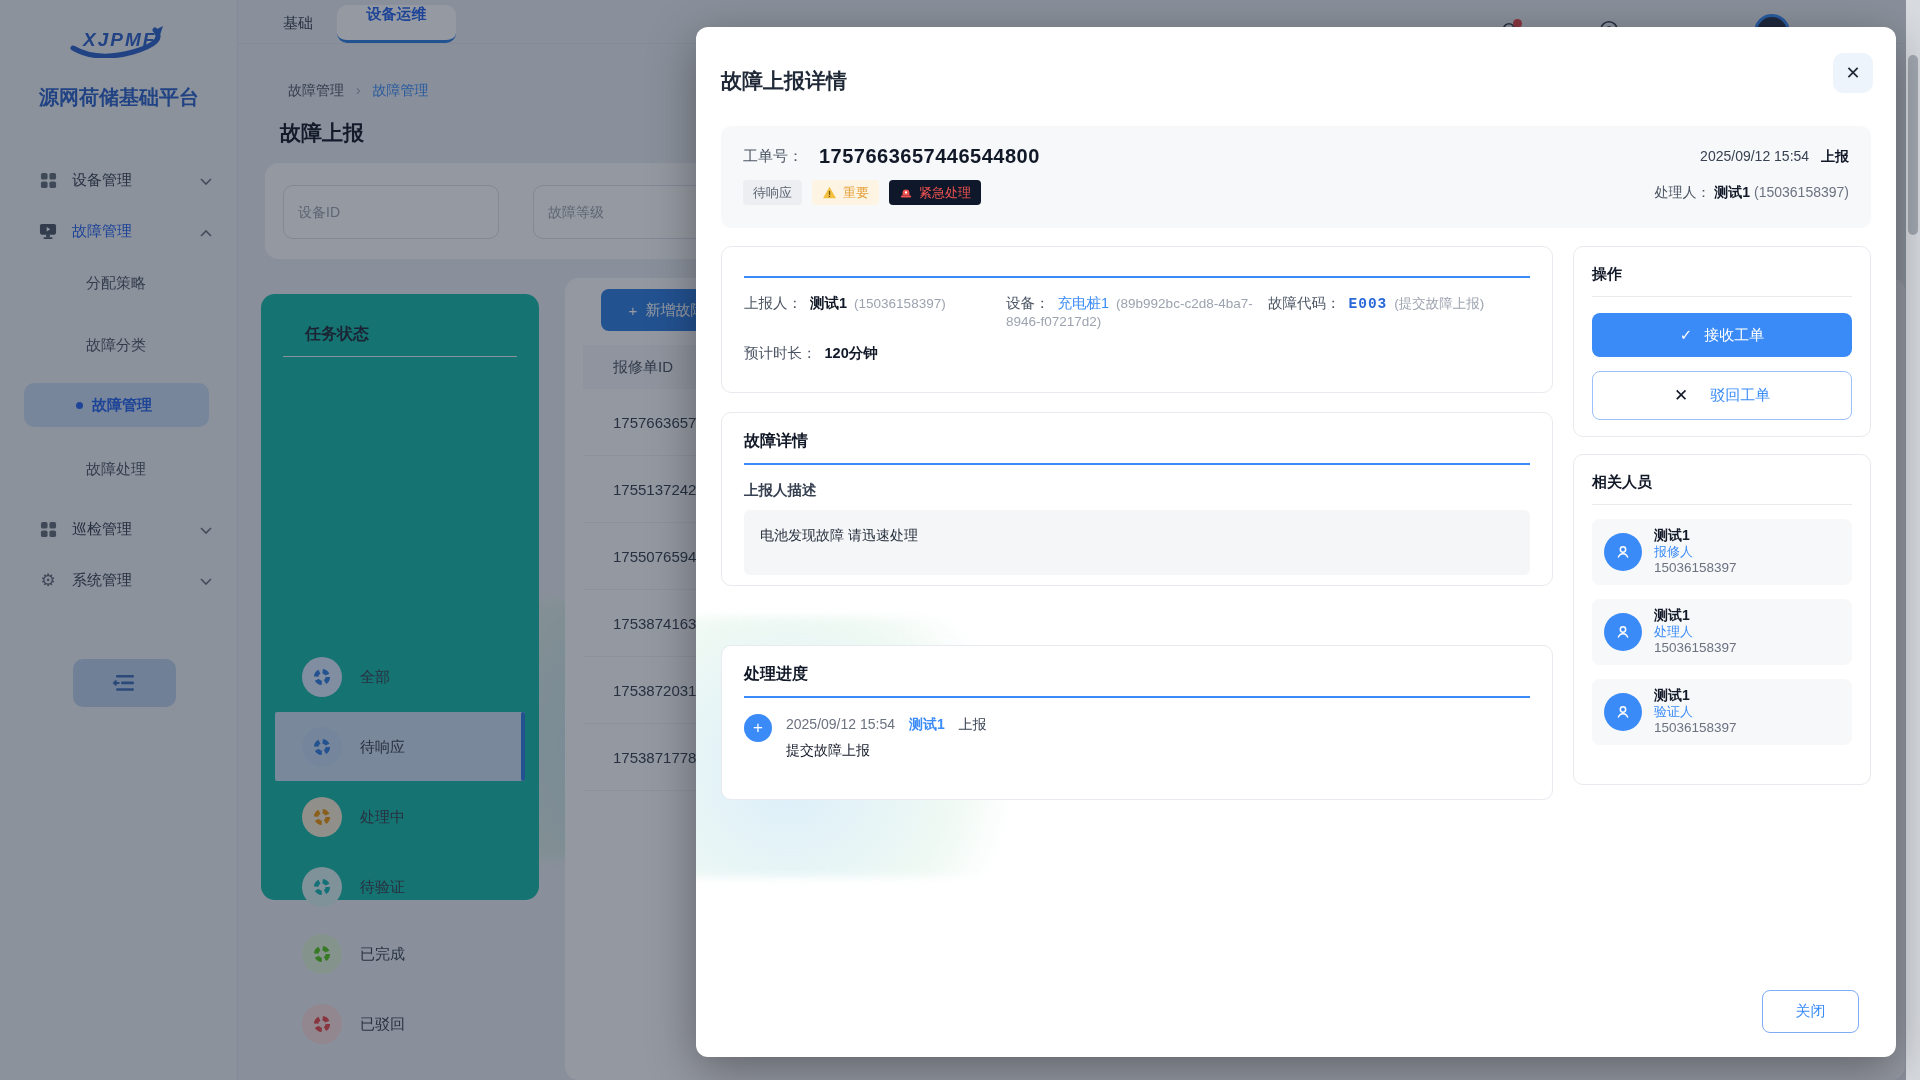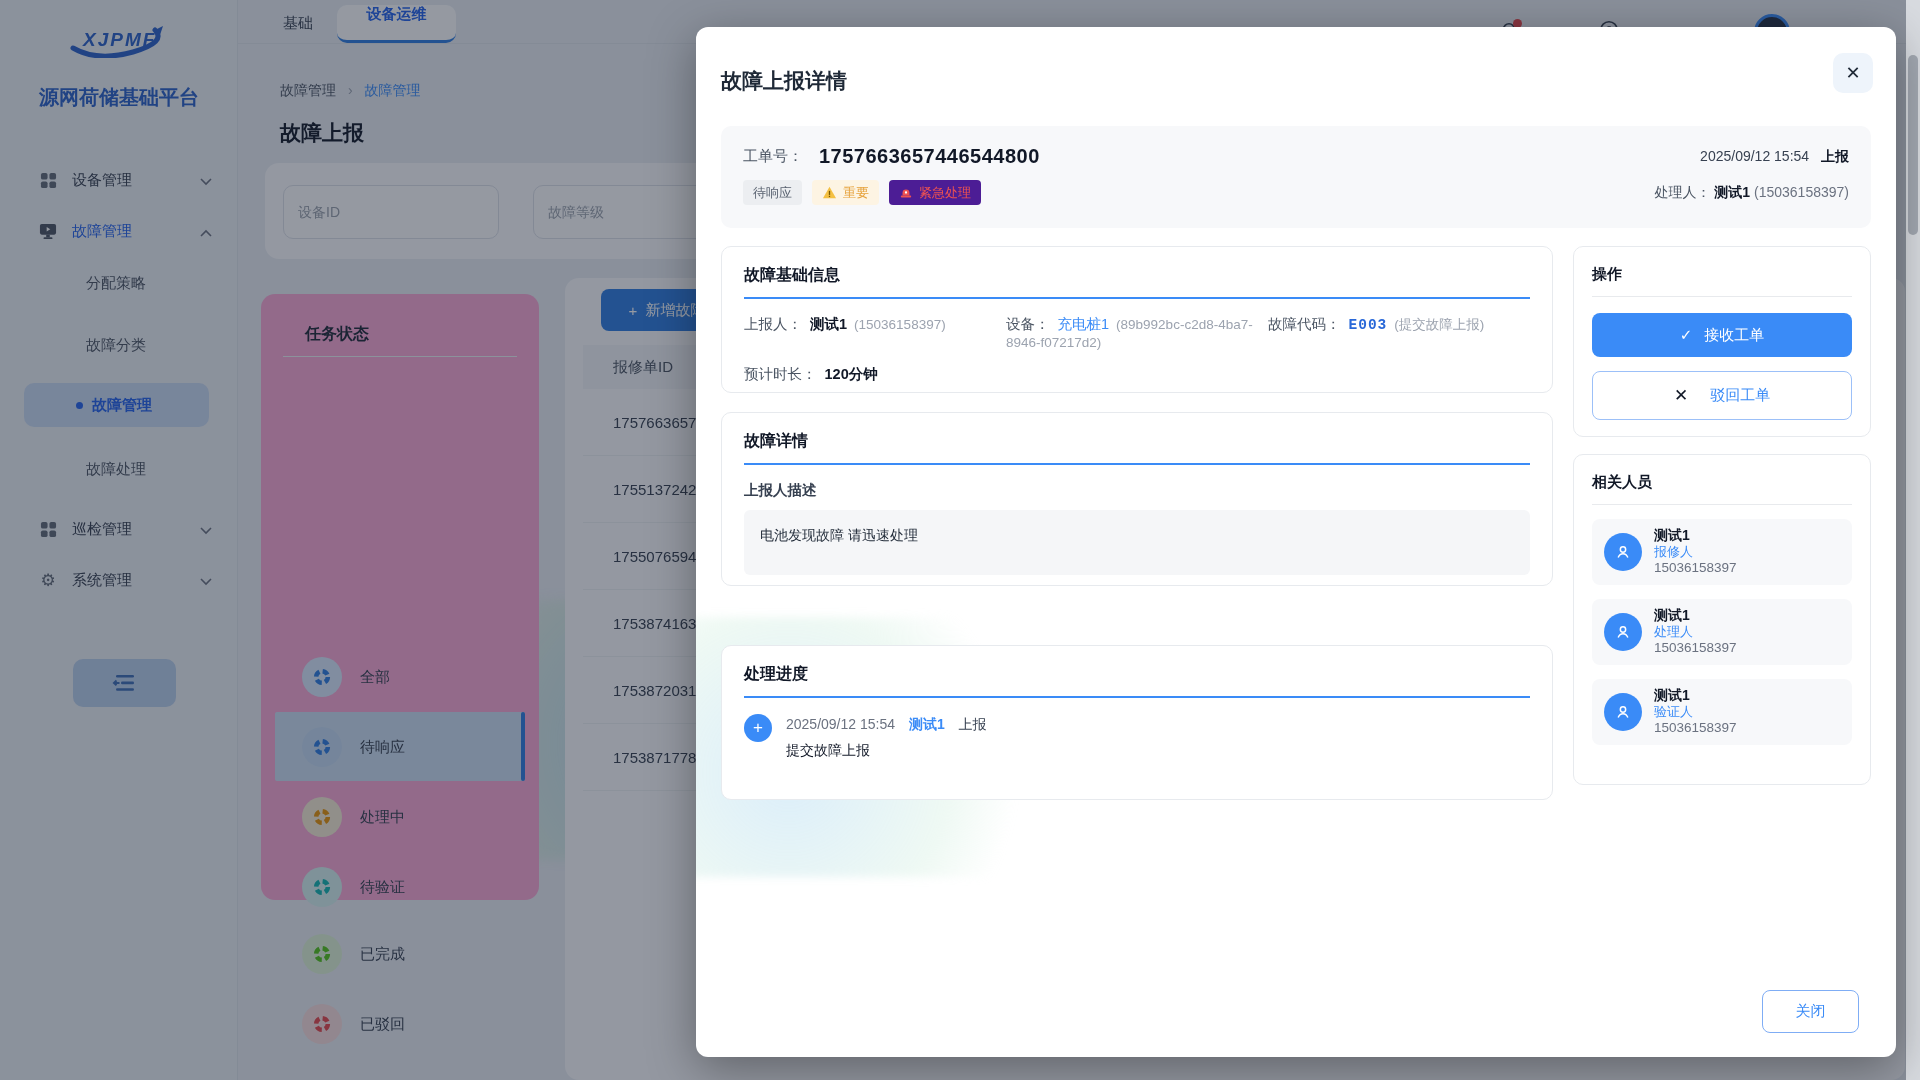--- a/index.html
+++ b/index.html
@@ -26,21 +26,21 @@
   .topbar-tab-active { position:absolute; left:337px; top:5px; width:119px; height:38px; background:#fdfefe; border-radius:10px; border-bottom:3px solid #2f7de0; display:flex; align-items:flex-start; justify-content:center; font-size:15px; color:#2563eb; font-weight:bold; }
   .tabs-divider { position:absolute; left:238px; top:43px; width:1682px; height:1px; background:#dfe3e9; }
 
   .crumb { position:absolute; top:82px; font-size:14px; }
   .page-title { position:absolute; left:280px; top:119px; font-size:21px; font-weight:bold; color:#111827;text-align:right; }
 
   .filter-card { position:absolute; left:265px; top:163px; width:1400px; height:96px; background:#fbfcfd; border-radius:14px; }
   .filter-input { position:absolute; top:22px; width:216px; height:54px; border:1px solid #dde1e8; border-radius:10px; background:#fdfdfe; padding:0 14px; font-size:14px; color:#374151; }
   .filter-input::placeholder { color:#9aa1ab; }
 
-  .task-card { position:absolute; left:261px; top:294px; width:278px; height:606px; background:#f9a8d4; border-radius:14px; }
+  .task-card { position:absolute; left:261px; top:294px; width:278px; height:606px; background:#14b8a6; border-radius:14px; }
   .task-title { position:absolute; left:44px; top:30px; font-size:16px; font-weight:bold; color:#1f2937; }
   .task-divider { position:absolute; left:22px; top:62px; width:234px; height:1px; background:#edf0f3; }
   .task-item { position:absolute; left:0; width:278px; height:70px; display:flex; align-items:center; }
   .task-item .ticon { width:40px; height:40px; border-radius:50%; margin-left:41px; display:flex; align-items:center; justify-content:center; }
   .task-item .tlabel { margin-left:18px; font-size:15px; color:#374151; }
   .task-selected { position:absolute; left:14px; top:418px; width:250px; height:69px; background:#cddff2; border-radius:2px; }
   .task-selected::after { content:""; position:absolute; right:0; top:0; width:4px; height:69px; background:#2f7de0; border-radius:2px; }
 
   .list-card { position:absolute; left:565px; top:278px; width:1340px; height:802px; background:#fbfcfd; border-radius:14px; }
   .add-btn { position:absolute; left:36px; top:11px; width:132px; height:42px; background:#2f7de0; border-radius:8px; color:#fff; font-size:15px; display:flex; align-items:center; justify-content:center; gap:8px; }
@@ -75,21 +75,21 @@
   .sum-row1 { display:flex; align-items:center; }
   .sum-label { font-size:15px; color:#4b5563; }
   .sum-order { font-size:20px; font-weight:bold; color:#111827; margin-left:16px; letter-spacing:.5px; }
   .sum-right1 { margin-left:auto; font-size:14px; color:#374151; }
   .sum-right1 b { margin-left:8px; color:#111827; }
   .sum-row2 { display:flex; align-items:center; margin-top:12px; }
   .badge { height:25px; display:flex; align-items:center; gap:6px; border-radius:4px; padding:0 10px; font-size:13px; }
   .badge + .badge { margin-left:10px; }
   .badge-gray { background:#eceef1; color:#5b6472; }
   .badge-warn { background:#fdf4e3; color:#e6a23c; }
-  .badge-danger { background:#4c1d95; color:#ef5350; }
+  .badge-danger { background:#0f172a; color:#ef5350; }
   .sum-right2 { margin-left:auto; font-size:14px; color:#4b5563; }
   .sum-right2 .hname { color:#111827; font-weight:bold; }
   .sum-right2 .hphone { color:#6b7280; }
 
   .sec-card { position:absolute; left:25px; width:832px; background:#fff; border:1px solid #e7eaee; border-radius:10px; padding:18px 22px; }
   .sec-title { font-size:16px; font-weight:bold; color:#111827; }
   .sec-underline { height:2px; background:#3a8bf7; margin-top:11px; }
   .fields { display:grid; grid-template-columns:1fr 1fr 1fr; row-gap:15px; margin-top:16px; font-size:14.5px; }
   .f-label { color:#4b5563; }
   .f-strong { color:#111827; font-weight:bold; margin-left:8px; }
@@ -237,21 +237,21 @@
       <svg width="22" height="22" viewBox="0 0 24 24">
           <circle cx="12" cy="12" r="9" fill="none" stroke="#374151" stroke-width="1.8"></circle>
           <text x="9" y="16" font-size="11" fill="#374151">?</text>
         </svg>
     </span>
   </div>
   <div class="top-icons" style="right:130px;">
     <span class="avatar-top"></span>
   </div>
 
-  <div class="crumb" style="left:280px; color:#4b5563;">
+  <div class="crumb" style="left:288px; color:#4b5563;">
     <span>故障管理</span>
     <span style="color:#9ca3af; margin:0 8px;">›</span>
     <span style="color:#3a8bf7;">故障管理</span>
   </div>
   <div class="page-title">故障上报</div>
 
   <div class="filter-card">
     <input class="filter-input" style="left: 18px;" placeholder="设备ID">
     <input class="filter-input" style="left: 268px;" placeholder="故障等级">
   </div>
@@ -384,21 +384,20 @@
       </span>
       <span class="sum-right2">
         <span>处理人：</span>
         <span class="hname">测试1</span>
         <span class="hphone">(15036158397)</span>
       </span>
     </div>
   </div>
 
   <div class="sec-card" style="top:219px; height:147px;">
-    <div class="sec-title">故障基础信息</div>
     <div class="sec-underline"></div>
     <div class="fields">
       <div>
         <span class="f-label">上报人：</span><span class="f-strong">测试1</span><span class="f-paren">(15036158397)</span>
       </div>
       <div>
         <span class="f-label">设备：</span><span class="f-link">充电桩1</span><span class="f-paren">(89b992bc-c2d8-4ba7-8946-f07217d2)</span>
       </div>
       <div>
         <span class="f-label">故障代码：</span><span class="f-code">E003</span><span class="f-paren">(提交故障上报)</span>

